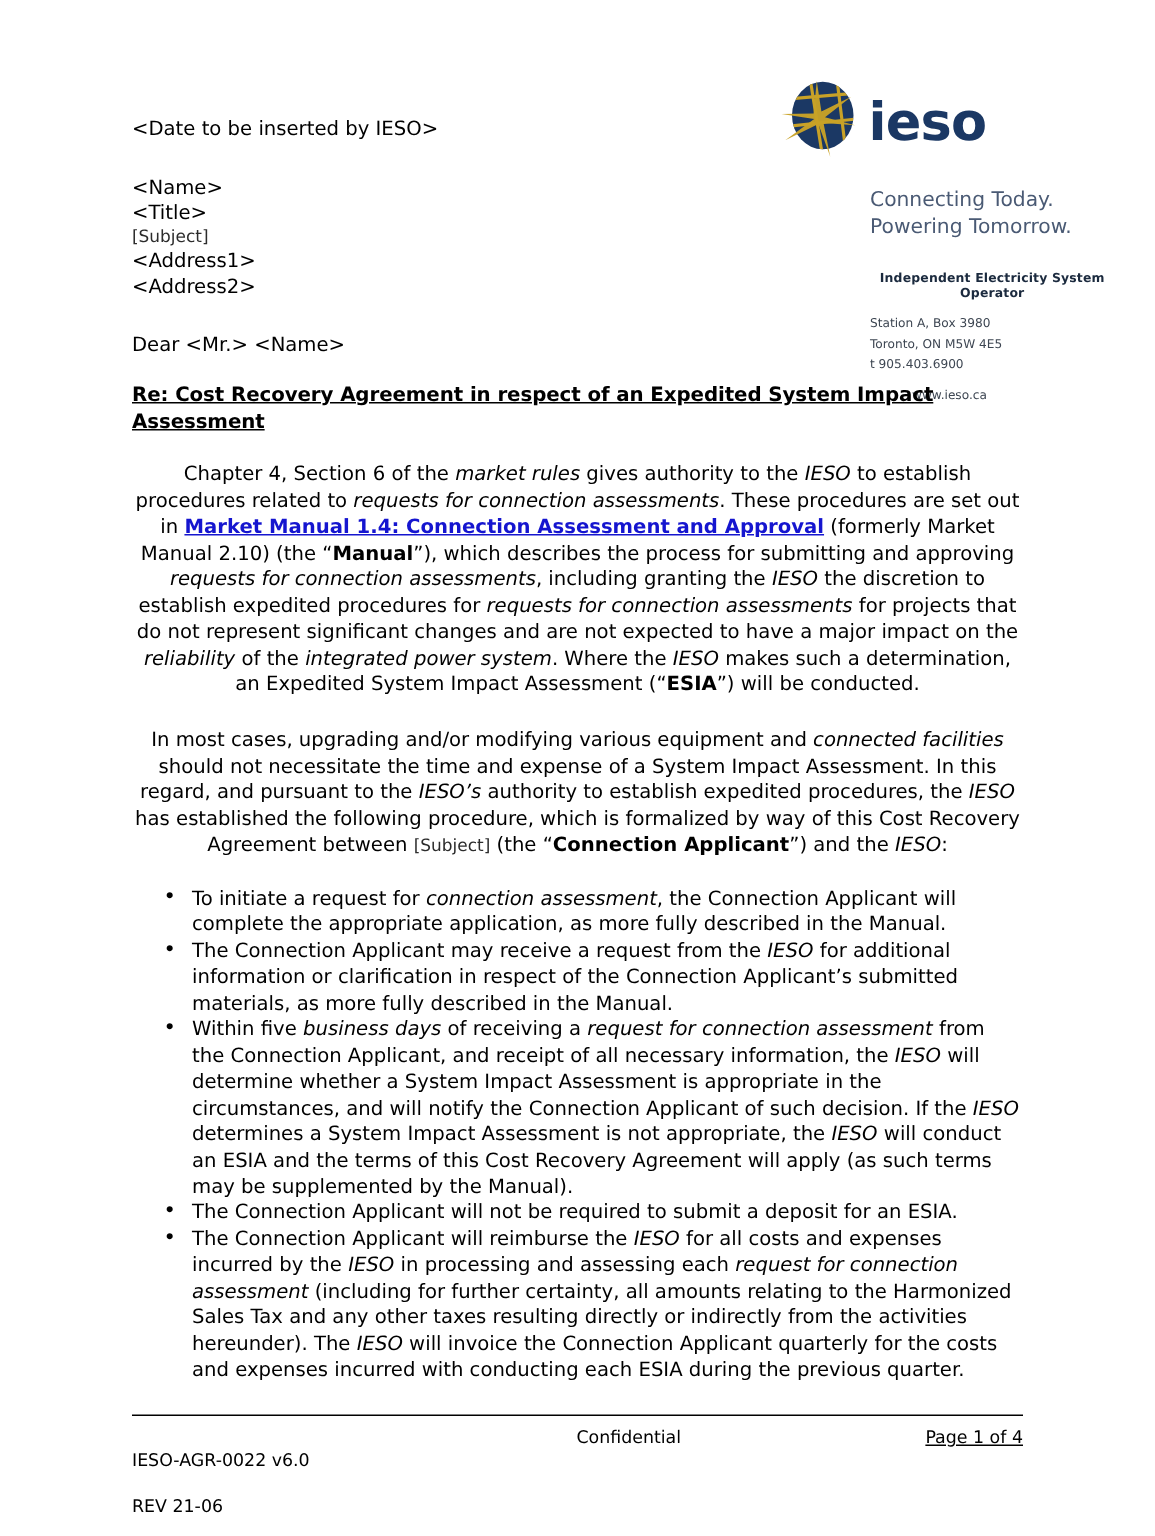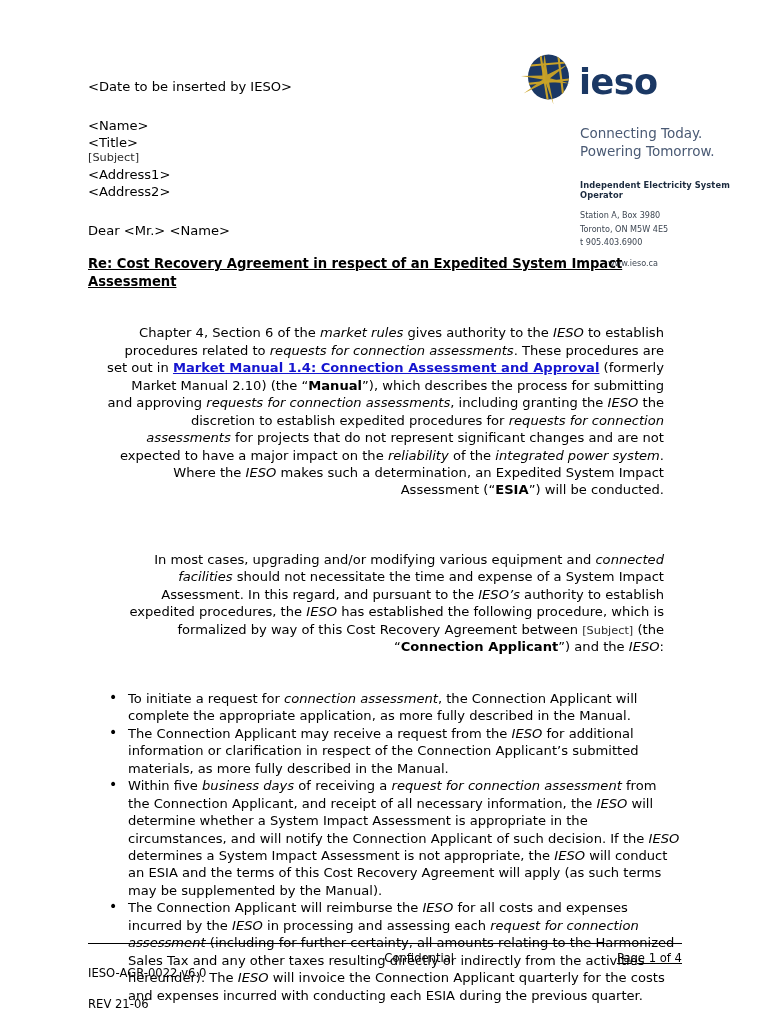--- a/index.html
+++ b/index.html
@@ -57,20 +57,21 @@
     color: #4a5a74;
     font-weight: 400;
   }
   .lh-org {
     margin-top: 20px;
     margin-left: 62px;
     font-size: 8.3px;
     font-weight: bold;
     color: #1b2a3e;
     letter-spacing: 0.1px;
+    text-align: center;
   }
   .lh-addr {
     margin-top: 9px;
     margin-left: 62px;
     font-size: 8.1px;
     line-height: 1.62;
     color: #3d4652;
   }
   .lh-web {
     margin-top: 9px;
@@ -102,22 +103,22 @@
   }
 
   .re-line {
     font-weight: bold;
     text-decoration: underline;
     font-size: 13.2px;
     letter-spacing: -0.05px;
   }
 
   p.para {
-    margin: 18px;
-    text-align: right;
+    margin: 2px;
+    text-align: center;
     line-height: 1.335;
   }
 
   i, em { font-style: italic; }
   b, strong { font-weight: bold; }
 
   a.doclink {
     color: #1515cf;
     font-weight: bold;
     text-decoration: underline;
@@ -246,20 +247,21 @@
     <div class="gap-md"></div>
 
     <ul class="bullets">
 
       <li><span>To initiate a request for </span><i>connection assessment</i><span>, the Connection Applicant will complete the appropriate application, as more fully described in the Manual.</span></li>
 
       <li><span>The Connection Applicant may receive a request from the </span><i>IESO</i><span> for additional information or clarification in respect of the Connection Applicant’s submitted materials, as more fully described in the Manual.</span></li>
 
       <li><span>Within five </span><i>business days</i><span> of receiving a </span><i>request for connection assessment</i><span> from the Connection Applicant, and receipt of all necessary information, the </span><i>IESO</i><span> will determine whether a System Impact Assessment is appropriate in the circumstances, and will notify the Connection Applicant of such decision. If the </span><i>IESO</i><span> determines a System Impact Assessment is not appropriate, the </span><i>IESO</i><span> will conduct an ESIA and the terms of this Cost Recovery Agreement will apply (as such terms may be supplemented by the Manual).</span></li>
 
+      <li><span>The Connection Applicant will not be required to submit a deposit for an ESIA.</span></li>
 
       <li><span>The Connection Applicant will reimburse the </span><i>IESO</i><span> for all costs and expenses incurred by the </span><i>IESO</i><span> in processing and assessing each </span><i>request for connection assessment</i><span> (including for further certainty, all amounts relating to the Harmonized Sales Tax and any other taxes resulting directly or indirectly from the activities hereunder).  The </span><i>IESO</i><span> will invoice the Connection Applicant quarterly for the costs and expenses incurred with conducting each ESIA during the previous quarter.</span></li>
 
     </ul>
   </div>
 
   <div class="footer">
     <div class="footer-rule"></div>
     <div class="footer-row">
       <div class="footer-left">

